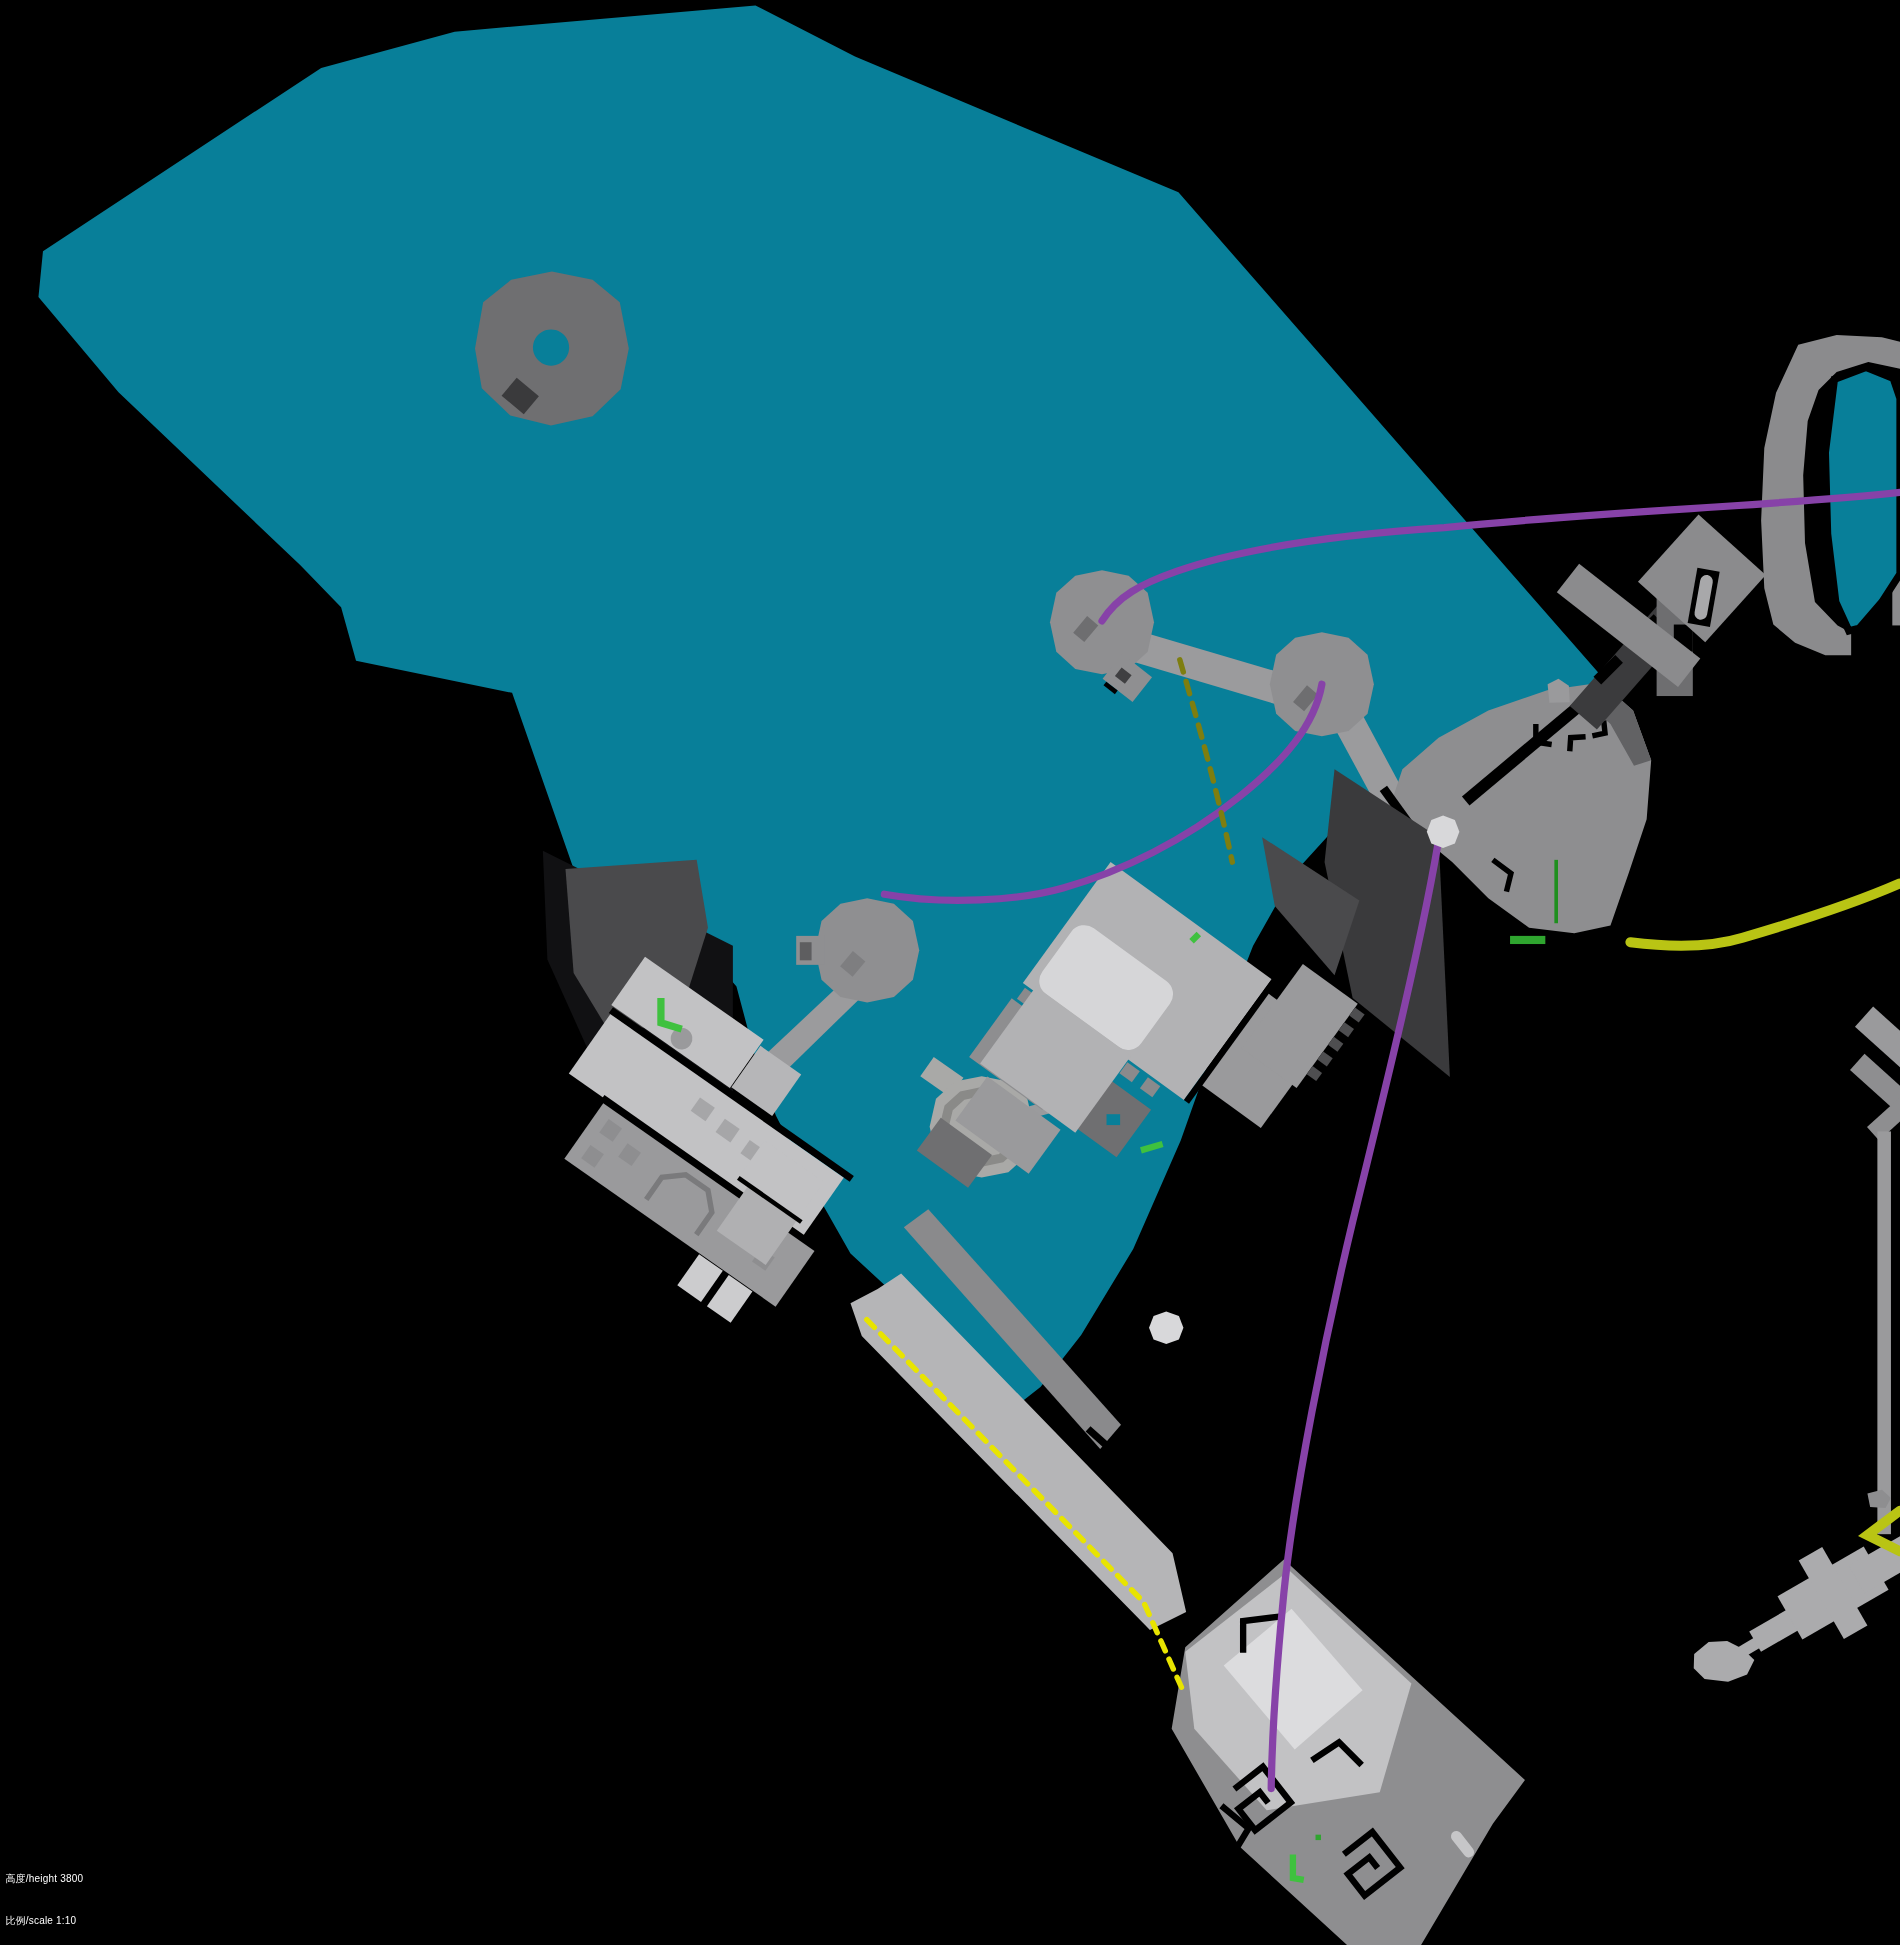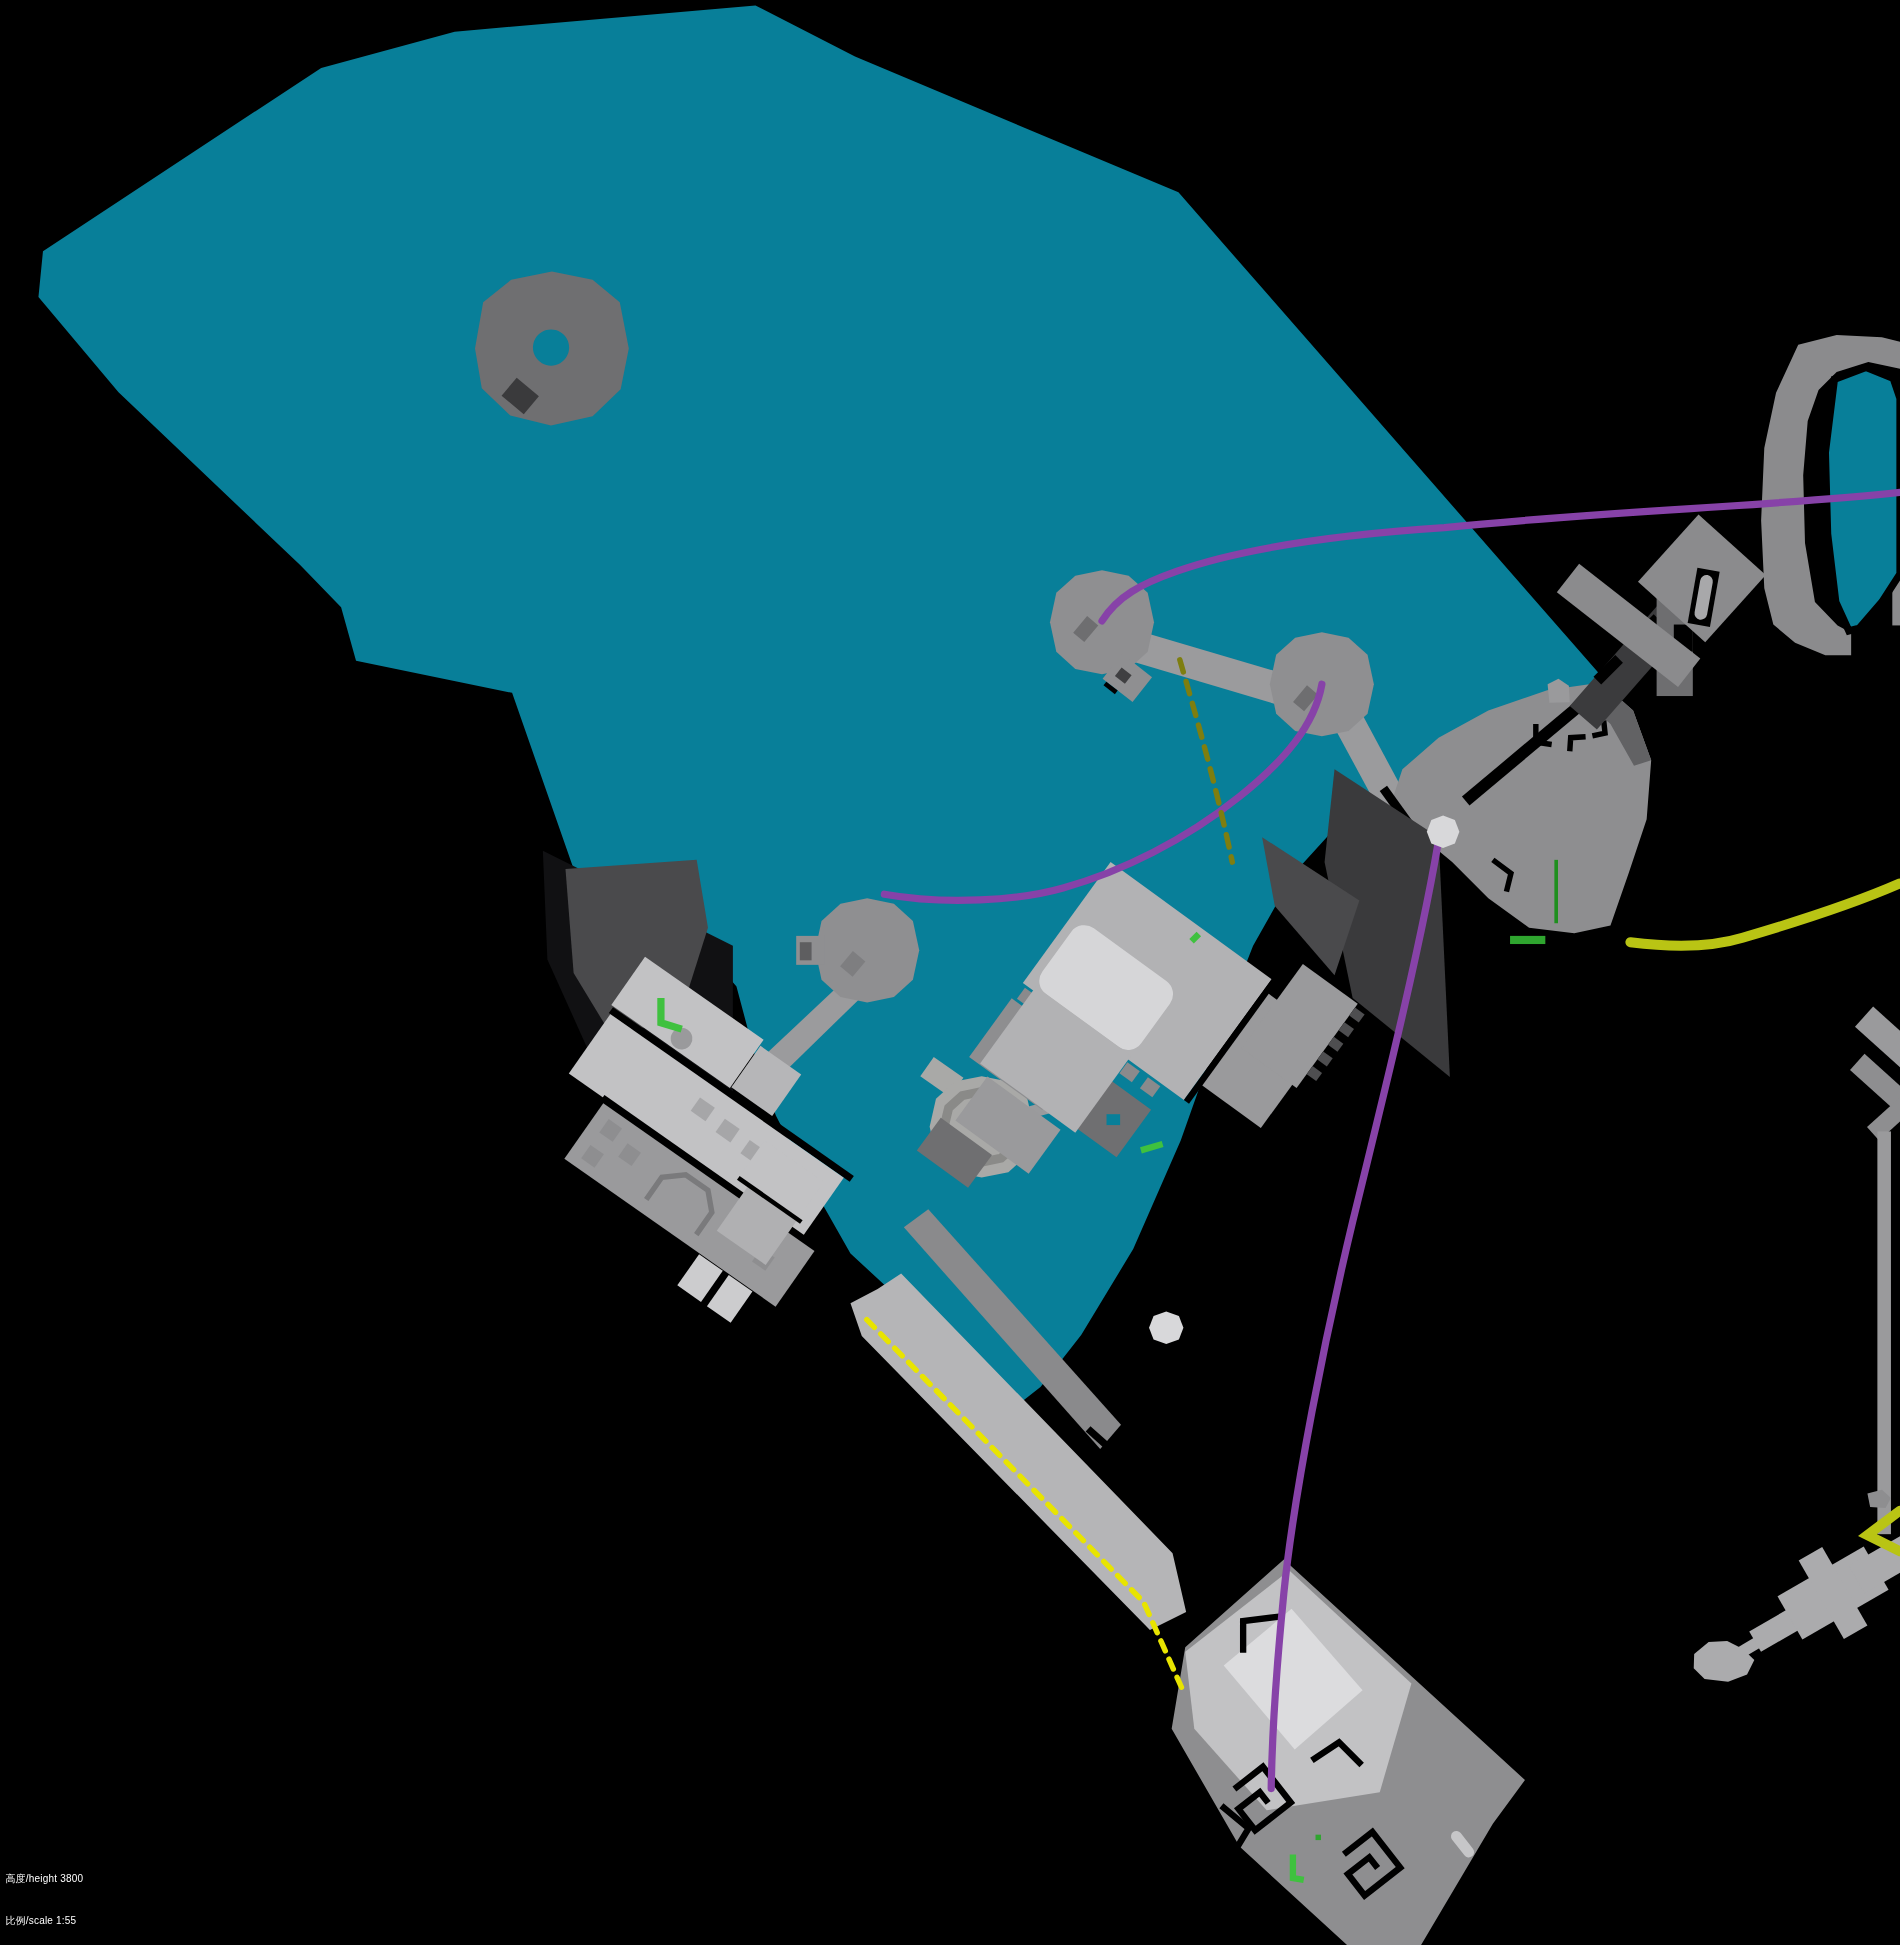--- a/index.html
+++ b/index.html
@@ -271,15 +271,15 @@
       3190,1802 3216,1812 3226,1838 3216,1864 3190,1874 3164,1864 3154,1838 3164,1812"></polygon>
     <polygon points="
       2578,2898 2606,2908 2616,2934 2606,2960 2578,2970 2550,2960 2540,2934 2550,2908"></polygon>
   </g>
 
 </svg>
 </div>
 
 <div id="map-caption">
   <div>高度/height 3800</div>
-  <div>比例/scale 1:55</div>
+  <div>比例/scale 1:10</div>
 </div>
 
 
 </body></html>

